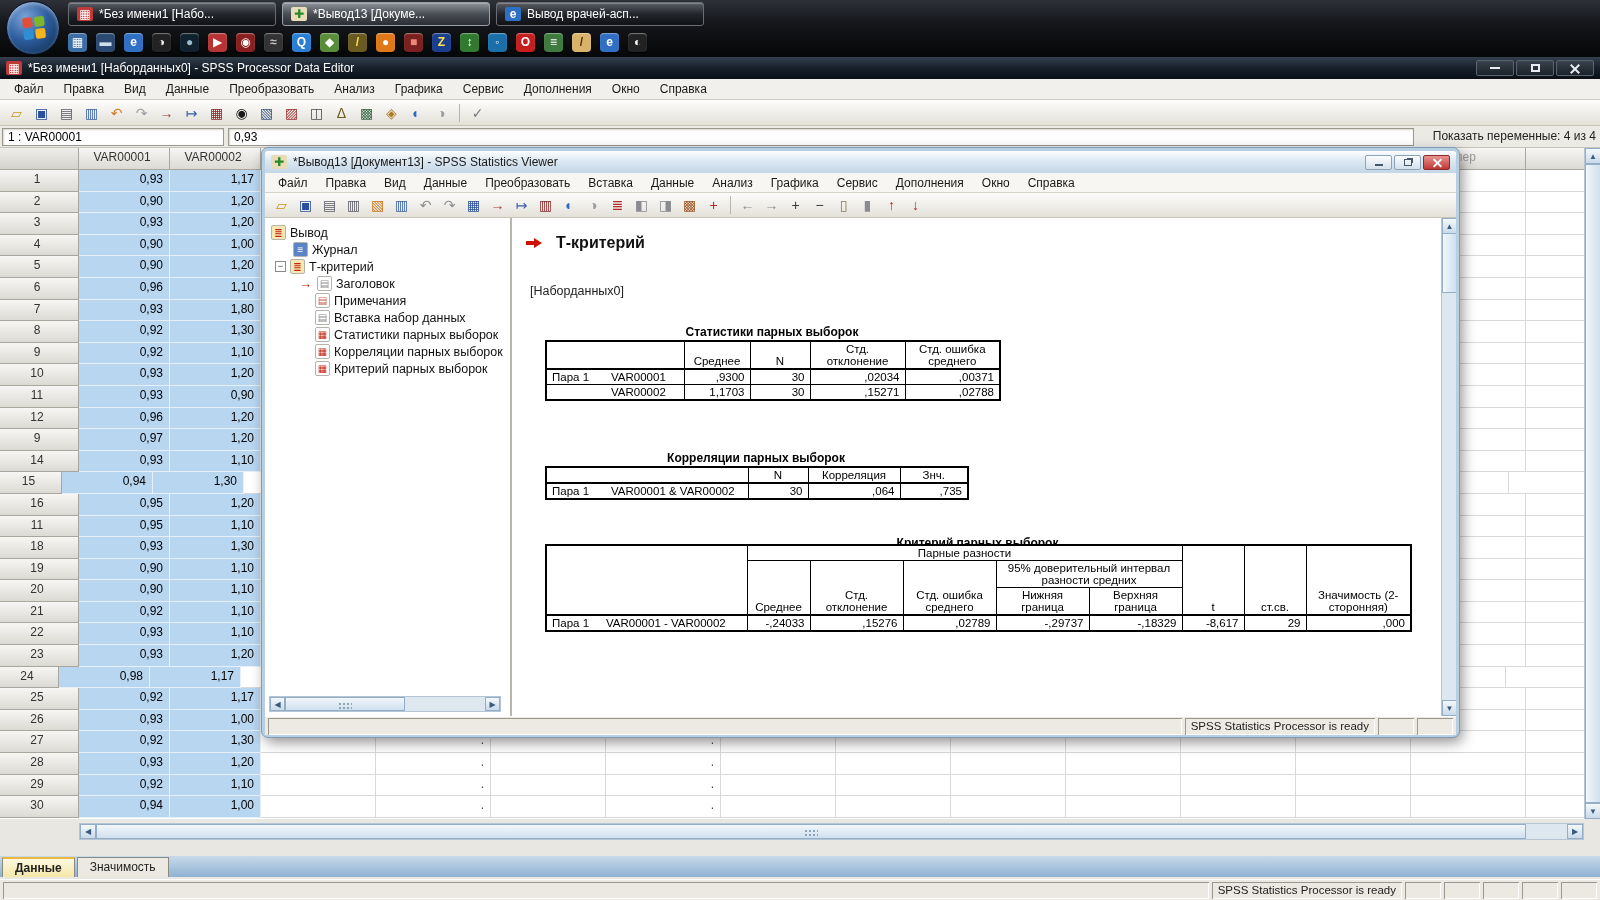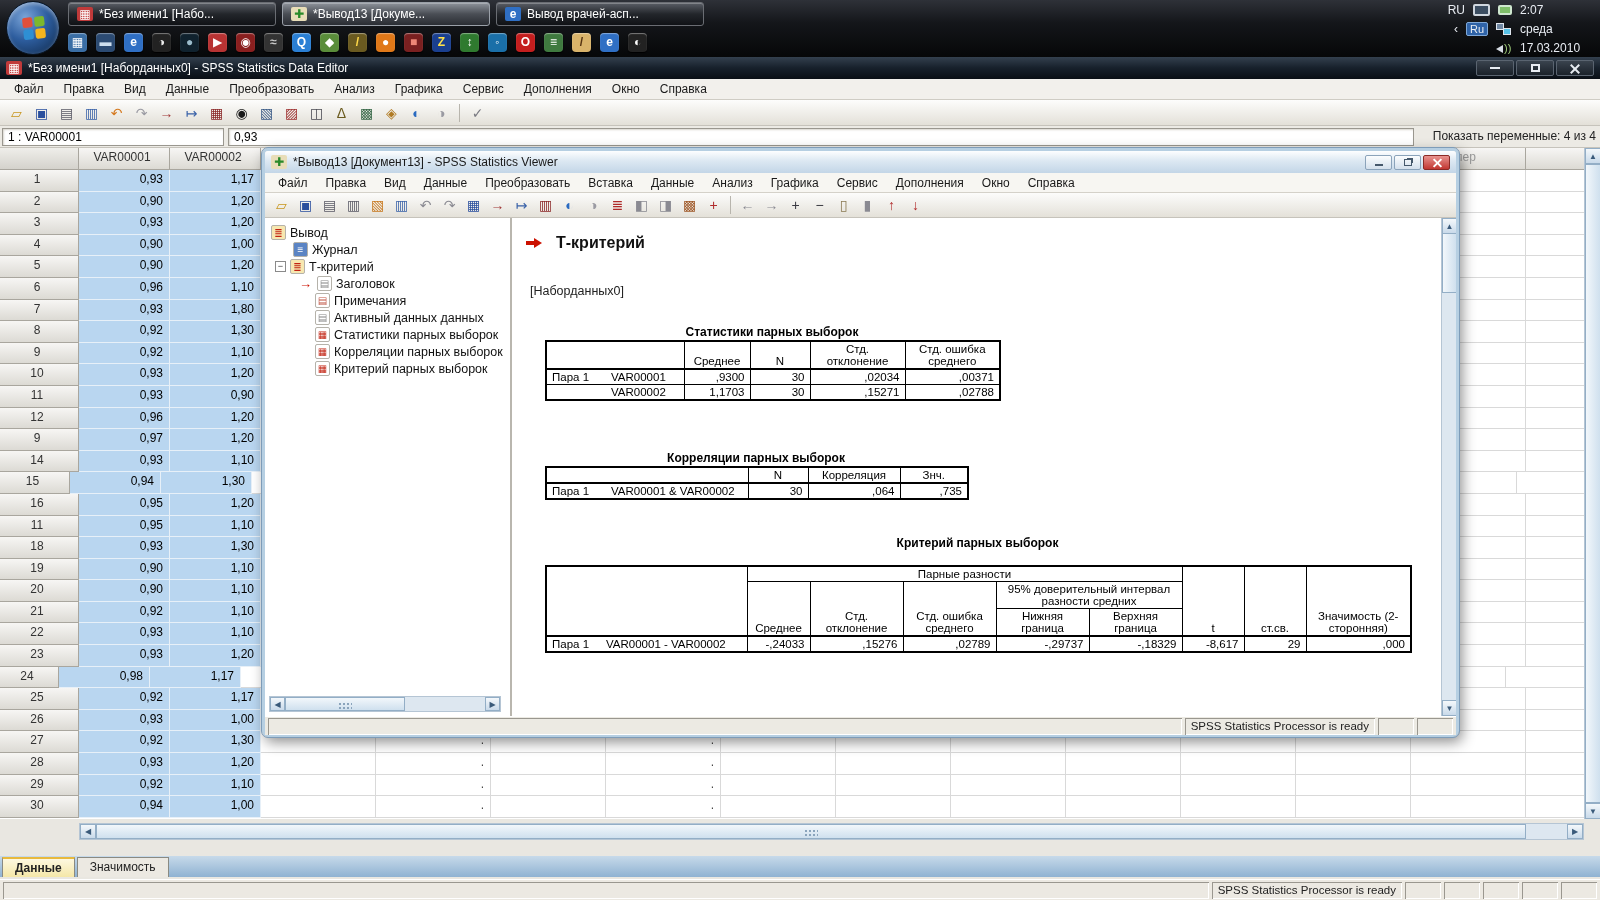--- a/index.html
+++ b/index.html
@@ -162,21 +162,21 @@
   table.spss th.grp{vertical-align:middle;}
 </style>
 </head>
 <body>
 
 <div class="screen">
 
   <div class="editor">
     <div class="ed-titlebar">
       <span class="chip tbi" style="color:#fff;background:#c03a3a">▦</span>
-      <span>*Без имени1 [Наборданных0] - SPSS Statistics Data Editor</span>
+      <span>*Без имени1 [Наборданных0] - SPSS Processor Data Editor</span>
       <span class="win-btns">
         <span class="wb">
             <i class="dash"></i>
           </span>
         <span class="wb">
             <i class="box"></i>
           </span>
         <span class="wb">
             <i class="x1"></i>
             <i class="x2"></i>
@@ -473,21 +473,21 @@
           <div class="g-cell g-data g-empty" style="width: 115px;"></div>
           <div class="g-cell g-data g-empty" style="width: 115px;"></div>
           <div class="g-cell g-data g-empty" style="width: 115px;"></div>
           <div class="g-cell g-data g-empty" style="width: 115px;"></div>
           <div class="g-cell g-data g-empty" style="width: 115px;"></div>
           <div class="g-cell g-data g-empty" style="width: 115px;"></div>
           <div class="g-cell g-data g-empty" style="width: 115px;"></div>
           <div class="g-cell g-data g-empty" style="width: 115px;"></div>
         </div>
         <div class="g-row">
-          <div class="g-cell g-rowhdr" style="width: 70px;">15</div>
+          <div class="g-cell g-rowhdr" style="width: 62px;">15</div>
           <div class="g-cell g-data g-sel" style="width: 91px;">0,94</div>
           <div class="g-cell g-data g-sel" style="width: 91px;">1,30</div>
           <div class="g-cell g-data g-empty" style="width: 115px;"></div>
           <div class="g-cell g-data g-empty" style="width: 115px;">.</div>
           <div class="g-cell g-data g-empty" style="width: 115px;"></div>
           <div class="g-cell g-data g-empty" style="width: 115px;">.</div>
           <div class="g-cell g-data g-empty" style="width: 115px;"></div>
           <div class="g-cell g-data g-empty" style="width: 115px;"></div>
           <div class="g-cell g-data g-empty" style="width: 115px;"></div>
           <div class="g-cell g-data g-empty" style="width: 115px;"></div>
@@ -861,21 +861,21 @@
               <span class="tree-cur">→</span>
               <span class="chip titem" style="color: rgb(138, 138, 138); background: rgb(255, 255, 255);">▤</span>
               <span class="tree-label">Заголовок</span>
             </div>
             <div class="tree-item lvl2">
               <span class="chip titem" style="color: rgb(192, 85, 68); background: rgb(255, 255, 255);">▤</span>
               <span class="tree-label">Примечания</span>
             </div>
             <div class="tree-item lvl2">
               <span class="chip titem" style="color: rgb(136, 136, 136); background: rgb(255, 255, 255);">▤</span>
-              <span class="tree-label">Активный данных данных</span>
+              <span class="tree-label">Вставка набор данных</span>
             </div>
             <div class="tree-item lvl2">
               <span class="chip titem" style="color: rgb(194, 34, 17); background: rgb(255, 255, 255);">▦</span>
               <span class="tree-label">Статистики парных выборок</span>
             </div>
             <div class="tree-item lvl2">
               <span class="chip titem" style="color: rgb(194, 34, 17); background: rgb(255, 255, 255);">▦</span>
               <span class="tree-label">Корреляции парных выборок</span>
             </div>
             <div class="tree-item lvl2">
@@ -962,21 +962,21 @@
                   <td class="lbl2">VAR00001 &amp; VAR00002</td>
                   <td class="num">30</td>
                   <td class="num">,064</td>
                   <td class="num">,735</td>
                 </tr>
               </tbody>
             </table>
           </div>
 
         <div class="spss-title" style="left:33px;top:318px;width:865px">Критерий парных выборок</div>
-        <div class="spss-mount t3w" style="left:33px;top:347px">
+        <div class="spss-mount t3w" style="left:33px;top:326px">
             <table class="spss">
               <colgroup>
                 <col style="width: 55px;">
                 <col style="width: 146px;">
                 <col style="width: 63px;">
                 <col style="width: 93px;">
                 <col style="width: 93px;">
                 <col style="width: 93px;">
                 <col style="width: 93px;">
                 <col style="width: 62px;">
@@ -1073,39 +1073,15 @@
           <span class="ql" style="background: rgb(26, 63, 143); color: rgb(255, 225, 74);">Z</span>
           <span class="ql" style="background: rgb(47, 122, 47); color: rgb(255, 255, 255);">↕</span>
           <span class="ql" style="background: rgb(26, 111, 168); color: rgb(255, 255, 255);">◦</span>
           <span class="ql" style="background: rgb(196, 30, 30); color: rgb(255, 255, 255);">O</span>
           <span class="ql" style="background: rgb(63, 122, 63); color: rgb(255, 255, 255);">≡</span>
           <span class="ql" style="background: rgb(217, 179, 106); color: rgb(85, 51, 17);">/</span>
           <span class="ql" style="background: rgb(47, 111, 196); color: rgb(255, 255, 255);">e</span>
           <span class="ql" style="background: rgb(34, 34, 34); color: rgb(255, 255, 255);">◐</span>
         </div>
     </div>
-    <div class="tray">
-      <div class="tray-line">
-        <span>RU</span>
-        <span class="ico-monitor"></span>
-        <span class="ico-power"></span>
-        <span class="tray-time">2:07</span>
-      </div>
-      <div class="tray-line">
-        <span>‹</span>
-        <span class="lang-box">Ru</span>
-        <span class="ico-net">
-            <i></i>
-            <i></i>
-          </span>
-        <span class="tray-time">среда</span>
-      </div>
-      <div class="tray-line">
-        <span class="ico-speaker">
-            <b></b>
-            <s>))</s>
-          </span>
-        <span class="tray-time">17.03.2010</span>
-      </div>
-    </div>
   </div>
 
 </div>
 
 </body></html>

